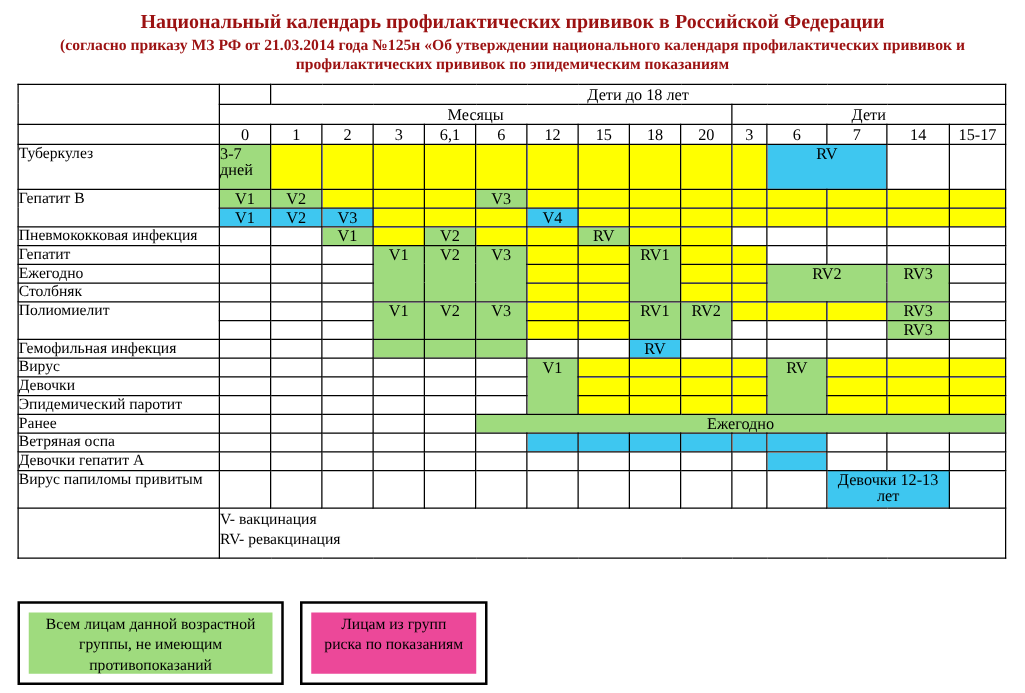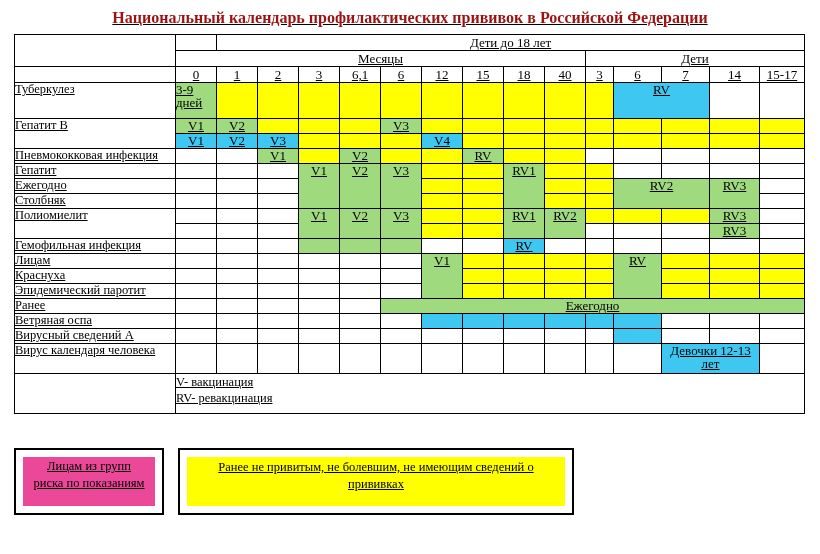--- a/index.html
+++ b/index.html
@@ -1,17 +1,17 @@
 <!DOCTYPE html>
 <html><head>
 <meta charset="utf-8">
 <style>
   html,body{margin:0;padding:0;background:#fff;}
   .page{position:relative;width:820px;height:554px;background:#fff;overflow:hidden;
-        font-family:"Liberation Serif","DejaVu Serif",serif;color:#000;text-decoration:underline;}
+        font-family:"Liberation Serif","DejaVu Serif",serif;color:#000;}
   .title{ text-align:center;font-weight:bold;font-size:16px;padding-top:9px;}
   .subtitle{text-align:center;font-weight:bold;font-size:12.5px;line-height:1.22;margin-top:2px;}
   table.cal{border-collapse:collapse;table-layout:fixed;margin:7px 0 0 14px;border:1px solid #000;}
   table.cal td{border:1px solid #000;padding:0;overflow:hidden;}
   td.lbl{text-align:left;padding:1px 2px 0 4px;font-size:12.5px;vertical-align:top;line-height:13px;background:#fff;}
   td.hdr{text-align:center;font-size:13px;line-height:15px;background:#fff;}
   td.mark{text-align:center;font-size:13px;line-height:13px;vertical-align:top;padding-top:1px;}
   td.tl{text-align:left;padding-left:3px;}
   td.note{text-align:left;vertical-align:top;padding:2px 0 0 5px;white-space:pre-line;
           font-size:12.5px;line-height:16px;}
@@ -22,20 +22,24 @@
   .b3{width:396px;}
   .linner{margin:7px;height:49px;box-sizing:border-box;display:flex;justify-content:center;
           text-align:center;font-size:12.5px;line-height:1.32;padding:1px 10px 0;}
   .b3 .linner{padding:2px 18px 0;}
 </style>
 </head>
 <body>
 
 <div class="page">
   <div class="title" style="color: rgb(156, 18, 18);">Национальный календарь профилактических прививок в Российской Федерации</div>
+  <div class="subtitle" style="color: rgb(156, 18, 18);">
+    <span>(согласно приказу МЗ РФ от 21.03.2014 года №125н «Об утверждении национального календаря профилактических прививок и</span><br>
+    <span>профилактических прививок по эпидемическим показаниям</span>
+  </div>
 
   <table class="cal">
     <colgroup>
       <col style="width:161px">
       <col style="width:41px">
         <col style="width:41px">
         <col style="width:41px">
         <col style="width:41px">
         <col style="width:41px">
       <col style="width:41px">
@@ -63,30 +67,30 @@
           <td class="lbl"></td>
           <td class="hdr">0</td>
           <td class="hdr">1</td>
           <td class="hdr">2</td>
           <td class="hdr">3</td>
           <td class="hdr">6,1</td>
           <td class="hdr">6</td>
           <td class="hdr">12</td>
           <td class="hdr">15</td>
           <td class="hdr">18</td>
-          <td class="hdr">40</td>
+          <td class="hdr">20</td>
           <td class="hdr">3</td>
           <td class="hdr">6</td>
           <td class="hdr">7</td>
           <td class="hdr">14</td>
           <td class="hdr">15-17</td>
         </tr>
         <tr style="height: 36px;">
           <td rowspan="1" class="lbl">Туберкулез</td>
-          <td class="mark tl" style="background: rgb(159, 219, 126);">3-9 дней</td>
+          <td class="mark tl" style="background: rgb(159, 219, 126);">3-7 дней</td>
           <td class="mark" style="background: rgb(255, 255, 0);"></td>
           <td class="mark" style="background: rgb(255, 255, 0);"></td>
           <td class="mark" style="background: rgb(255, 255, 0);"></td>
           <td class="mark" style="background: rgb(255, 255, 0);"></td>
           <td class="mark" style="background: rgb(255, 255, 0);"></td>
           <td class="mark" style="background: rgb(255, 255, 0);"></td>
           <td class="mark" style="background: rgb(255, 255, 0);"></td>
           <td class="mark" style="background: rgb(255, 255, 0);"></td>
           <td class="mark" style="background: rgb(255, 255, 0);"></td>
           <td class="mark" style="background: rgb(255, 255, 0);"></td>
@@ -231,39 +235,39 @@
           <td class="mark" style="background: rgb(255, 255, 255);"></td>
           <td class="mark" style="background: rgb(62, 199, 240);">RV</td>
           <td class="mark" style="background: rgb(255, 255, 255);"></td>
           <td class="mark" style="background: rgb(255, 255, 255);"></td>
           <td class="mark" style="background: rgb(255, 255, 255);"></td>
           <td class="mark" style="background: rgb(255, 255, 255);"></td>
           <td class="mark" style="background: rgb(255, 255, 255);"></td>
           <td class="mark" style="background: rgb(255, 255, 255);"></td>
         </tr>
         <tr style="height: 15px;">
-          <td rowspan="1" class="lbl">Лицам</td>
+          <td rowspan="1" class="lbl">Вирус</td>
           <td class="mark" style="background: rgb(255, 255, 255);"></td>
           <td class="mark" style="background: rgb(255, 255, 255);"></td>
           <td class="mark" style="background: rgb(255, 255, 255);"></td>
           <td class="mark" style="background: rgb(255, 255, 255);"></td>
           <td class="mark" style="background: rgb(255, 255, 255);"></td>
           <td class="mark" style="background: rgb(255, 255, 255);"></td>
           <td rowspan="3" class="mark" style="background: rgb(159, 219, 126);">V1</td>
           <td class="mark" style="background: rgb(255, 255, 0);"></td>
           <td class="mark" style="background: rgb(255, 255, 0);"></td>
           <td class="mark" style="background: rgb(255, 255, 0);"></td>
           <td class="mark" style="background: rgb(255, 255, 0);"></td>
           <td rowspan="3" class="mark" style="background: rgb(159, 219, 126);">RV</td>
           <td class="mark" style="background: rgb(255, 255, 0);"></td>
           <td class="mark" style="background: rgb(255, 255, 0);"></td>
           <td class="mark" style="background: rgb(255, 255, 0);"></td>
         </tr>
         <tr style="height: 15px;">
-          <td rowspan="1" class="lbl">Краснуха</td>
+          <td rowspan="1" class="lbl">Девочки</td>
           <td class="mark" style="background: rgb(255, 255, 255);"></td>
           <td class="mark" style="background: rgb(255, 255, 255);"></td>
           <td class="mark" style="background: rgb(255, 255, 255);"></td>
           <td class="mark" style="background: rgb(255, 255, 255);"></td>
           <td class="mark" style="background: rgb(255, 255, 255);"></td>
           <td class="mark" style="background: rgb(255, 255, 255);"></td>
           <td class="mark" style="background: rgb(255, 255, 0);"></td>
           <td class="mark" style="background: rgb(255, 255, 0);"></td>
           <td class="mark" style="background: rgb(255, 255, 0);"></td>
           <td class="mark" style="background: rgb(255, 255, 0);"></td>
@@ -308,39 +312,39 @@
           <td class="mark" style="background: rgb(62, 199, 240);"></td>
           <td class="mark" style="background: rgb(62, 199, 240);"></td>
           <td class="mark" style="background: rgb(62, 199, 240);"></td>
           <td class="mark" style="background: rgb(62, 199, 240);"></td>
           <td class="mark" style="background: rgb(62, 199, 240);"></td>
           <td class="mark" style="background: rgb(255, 255, 255);"></td>
           <td class="mark" style="background: rgb(255, 255, 255);"></td>
           <td class="mark" style="background: rgb(255, 255, 255);"></td>
         </tr>
         <tr style="height: 15px;">
-          <td rowspan="1" class="lbl">Вирусный сведений А</td>
+          <td rowspan="1" class="lbl">Девочки гепатит А</td>
           <td class="mark" style="background: rgb(255, 255, 255);"></td>
           <td class="mark" style="background: rgb(255, 255, 255);"></td>
           <td class="mark" style="background: rgb(255, 255, 255);"></td>
           <td class="mark" style="background: rgb(255, 255, 255);"></td>
           <td class="mark" style="background: rgb(255, 255, 255);"></td>
           <td class="mark" style="background: rgb(255, 255, 255);"></td>
           <td class="mark" style="background: rgb(255, 255, 255);"></td>
           <td class="mark" style="background: rgb(255, 255, 255);"></td>
           <td class="mark" style="background: rgb(255, 255, 255);"></td>
           <td class="mark" style="background: rgb(255, 255, 255);"></td>
           <td class="mark" style="background: rgb(255, 255, 255);"></td>
           <td class="mark" style="background: rgb(62, 199, 240);"></td>
           <td class="mark" style="background: rgb(255, 255, 255);"></td>
           <td class="mark" style="background: rgb(255, 255, 255);"></td>
           <td class="mark" style="background: rgb(255, 255, 255);"></td>
         </tr>
         <tr style="height: 30px;">
-          <td rowspan="1" class="lbl">Вирус календаря человека</td>
+          <td rowspan="1" class="lbl">Вирус папиломы привитым</td>
           <td class="mark" style="background: rgb(255, 255, 255);"></td>
           <td class="mark" style="background: rgb(255, 255, 255);"></td>
           <td class="mark" style="background: rgb(255, 255, 255);"></td>
           <td class="mark" style="background: rgb(255, 255, 255);"></td>
           <td class="mark" style="background: rgb(255, 255, 255);"></td>
           <td class="mark" style="background: rgb(255, 255, 255);"></td>
           <td class="mark" style="background: rgb(255, 255, 255);"></td>
           <td class="mark" style="background: rgb(255, 255, 255);"></td>
           <td class="mark" style="background: rgb(255, 255, 255);"></td>
           <td class="mark" style="background: rgb(255, 255, 255);"></td>
@@ -351,24 +355,24 @@
         </tr>
         <tr style="height: 40px;">
           <td rowspan="1" class="lbl"></td>
           <td colspan="15" class="mark note" style="background: rgb(255, 255, 255);">V- вакцинация
 RV- ревакцинация</td>
         </tr>
       </tbody>
   </table>
 
   <div class="legend">
+    <div class="lbox b1">
+      <div class="linner" style="background: rgb(159, 219, 126);">
+        <span>Всем лицам данной возрастной группы, не имеющим противопоказаний</span>
+      </div>
+    </div>
     <div class="lbox b2">
       <div class="linner" style="background: #ec4899;">
         <span>Лицам из групп риска по показаниям</span>
-      </div>
-    </div>
-    <div class="lbox b3">
-      <div class="linner" style="background: rgb(255, 255, 0);">
-        <span>Ранее не привитым, не болевшим, не имеющим сведений о прививках</span>
       </div>
     </div>
   </div>
 </div>
 
 </body></html>

